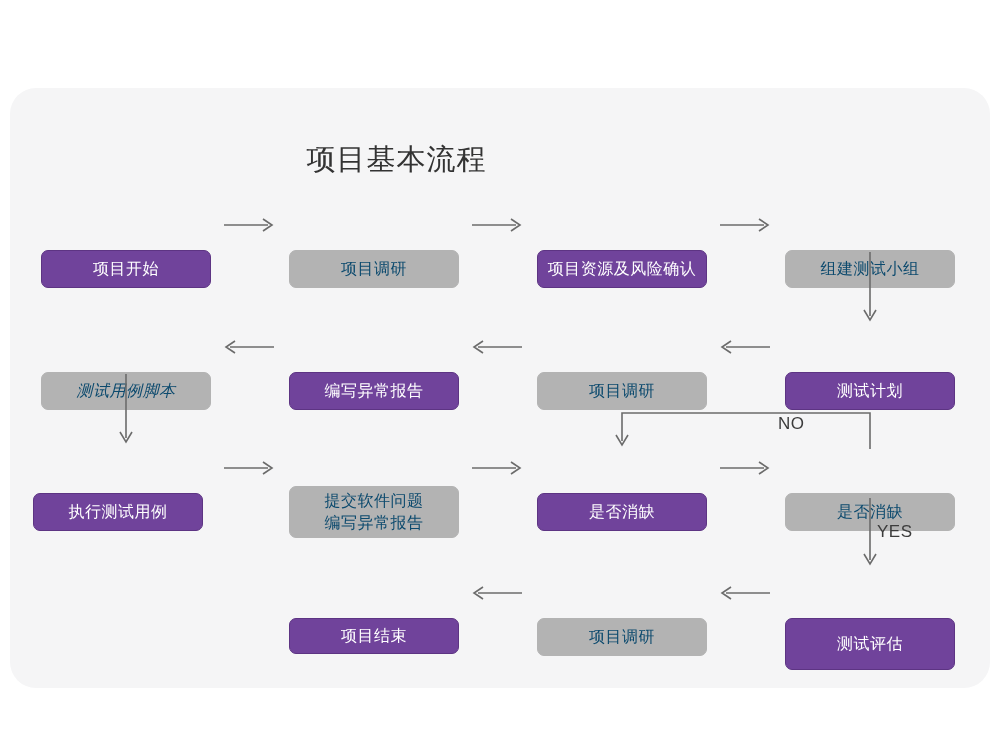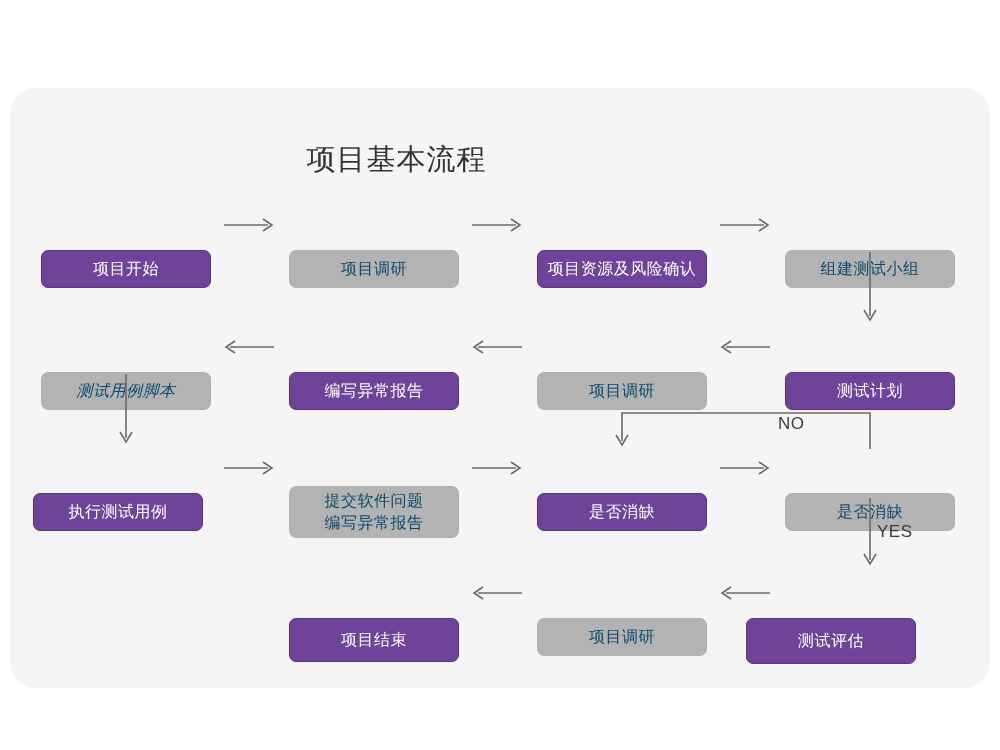--- a/index.html
+++ b/index.html
@@ -206,33 +206,33 @@
   <div class="node gray" style="left:785px; top:449px; width:170px; height:38px;">是否消缺</div>
 
   <div class="edge" style="left:858px; top:496px;">
     <svg width="24" height="78" viewBox="0 0 24 78">
       <path d="M12 2 V64" stroke="#6b6b6b" stroke-width="1.6" fill="none"></path>
       <path d="M6 58 L12 68 L18 58" stroke="#6b6b6b" stroke-width="1.6" fill="none"></path>
     </svg>
   </div>
   <div class="edge-label" style="left:877px; top:522px;">YES</div>
 
-  <div class="node purple" style="left:289px; top:574px; width:170px; height:44px;">项目结束</div>
+  <div class="node purple" style="left:289px; top:574px; width:170px; height:36px;">项目结束</div>
 
   <div class="edge" style="left:470px; top:583px;">
     <svg width="56" height="20" viewBox="0 0 56 20">
       <path d="M52 10 H8" stroke="#6b6b6b" stroke-width="1.6" fill="none"></path>
       <path d="M13 4 L4 10 L13 16" stroke="#6b6b6b" stroke-width="1.6" fill="none"></path>
     </svg>
   </div>
 
   <div class="node gray" style="left:537px; top:574px; width:170px; height:38px;">项目调研</div>
 
   <div class="edge" style="left:718px; top:583px;">
     <svg width="56" height="20" viewBox="0 0 56 20">
       <path d="M52 10 H8" stroke="#6b6b6b" stroke-width="1.6" fill="none"></path>
       <path d="M13 4 L4 10 L13 16" stroke="#6b6b6b" stroke-width="1.6" fill="none"></path>
     </svg>
   </div>
 
-  <div class="node purple" style="left:746px; top:574px; width:170px; height:46px;">测试评估</div>
+  <div class="node purple" style="left:785px; top:574px; width:170px; height:52px;">测试评估</div>
 
 </div>
 
 </body></html>

